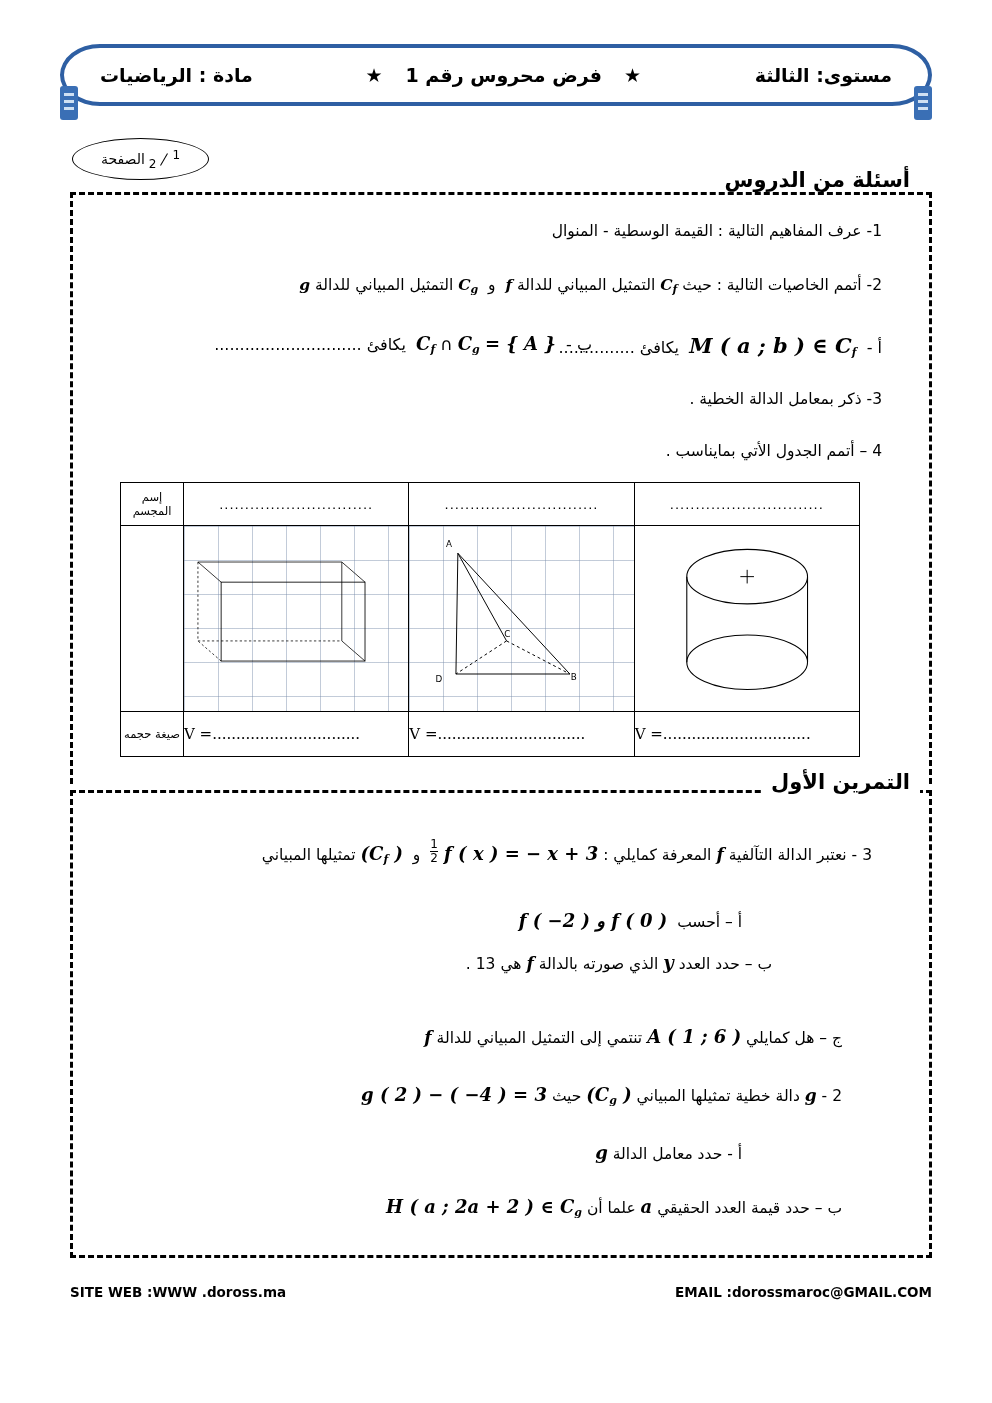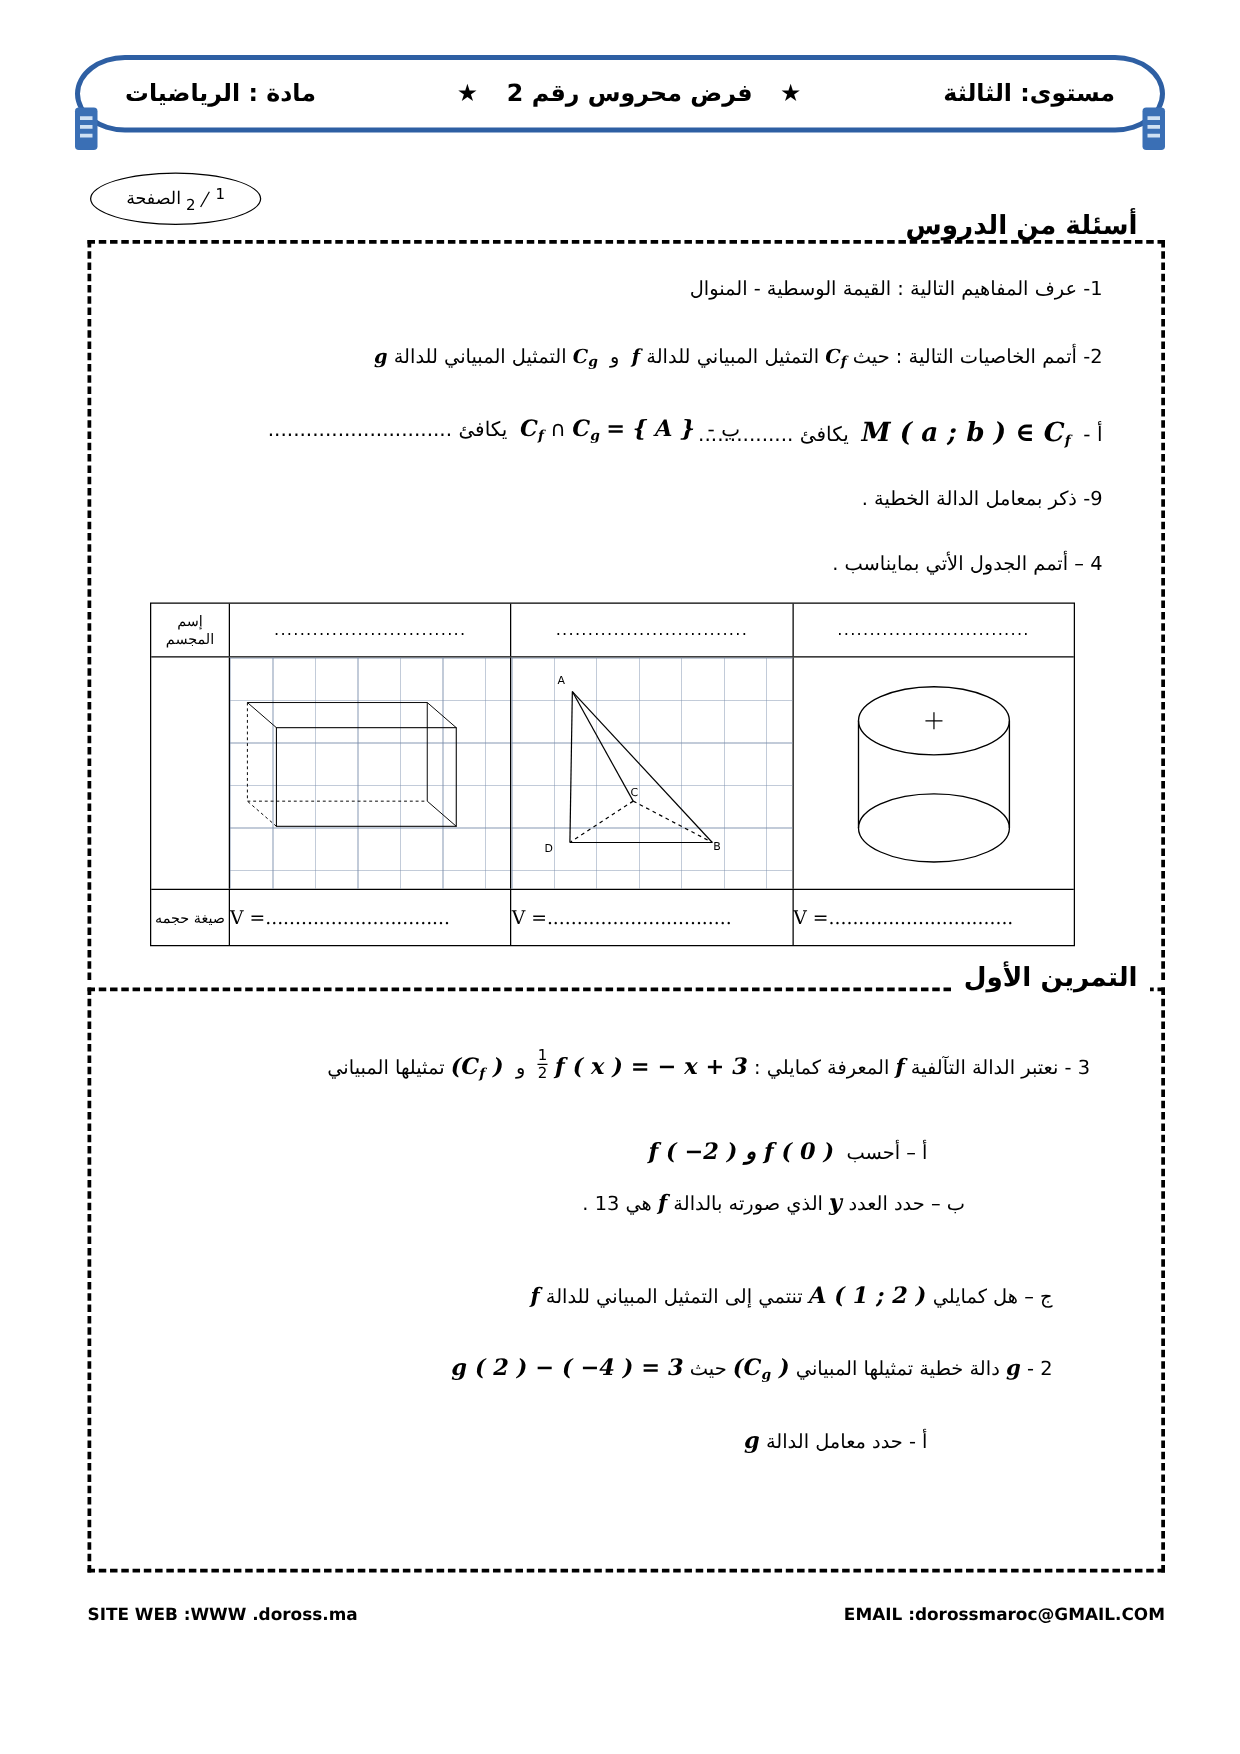--- a/index.html
+++ b/index.html
@@ -117,21 +117,21 @@
 <body>
 
 <div class="page">
 
   <div class="header-band">
     <div class="header-oval"></div>
     <div class="header-inner">
       <span>مستوى: الثالثة</span>
       <span class="header-mid">
         <span class="star">★</span>
-        <span>فرض محروس رقم  2</span>
+        <span>فرض محروس رقم  1</span>
         <span class="star">★</span>
       </span>
       <span>مادة : الرياضيات</span>
     </div>
   </div>
   <div class="clip l"></div>
   <div class="clip r"></div>
 
   <div class="page-oval">
     <span class="frac">
@@ -166,21 +166,21 @@
   <div class="line" style="right:400px;top:333px;font-size:16px;">
     <span>ب -</span>&nbsp;
     <span class="ital" style="font-size:18px;">C</span><span class="sub ital">f</span>
     <span style="font-size:17px;">∩</span>
     <span class="ital" style="font-size:18px;">C</span><span class="sub ital">g</span>
     <span class="ital" style="font-size:18px;">= { A }</span>
     &nbsp;<span>يكافئ</span>
     <span class="dots">.............................</span>
   </div>
 
-  <div class="line" style="right:110px;top:390px;">9-  ذكر بمعامل الدالة  الخطية .</div>
+  <div class="line" style="right:110px;top:390px;">3-  ذكر بمعامل الدالة  الخطية .</div>
   <div class="line" style="right:110px;top:442px;">4 – أتمم الجدول  الأتي بمايناسب .</div>
 
   <div class="tbl">
     <div class="rowhead">
       <div class="cell c-wide">
           <span class="dots">..............................</span>
         </div>
       <div class="cell c-wide">
           <span class="dots">..............................</span>
         </div>
@@ -272,38 +272,44 @@
   <div class="line" style="right:220px;top:952px;text-align:right;">
     <span>ب – حدد العدد</span>
     <span class="ital" style="font-size:18px;">y</span>
     <span>الذي صورته بالدالة</span>
     <span class="ital" style="font-size:17px;">f</span>
     <span>هي  13 .</span>
   </div>
 
   <div class="line" style="right:150px;top:1026px;">
     <span>ج – هل كمايلي</span>
-    <span class="ital" style="font-size:18px;">A ( 1 ; 2 )</span>
+    <span class="ital" style="font-size:18px;">A ( 1 ; 6 )</span>
     <span>تنتمي إلى التمثيل المبياني للدالة</span>
     <span class="ital" style="font-size:17px;">f</span>
   </div>
 
   <div class="line" style="right:150px;top:1084px;">
     <span>2 -</span>
     <span class="ital" style="font-size:17px;">g</span>
     <span>دالة  خطية تمثيلها المبياني</span>
     <span class="ital" style="font-size:18px;">( C</span><span class="sub ital">g</span><span class="ital" style="font-size:18px;">)</span>
     <span>حيث</span>
     <span class="ital" style="font-size:18px;">g ( 2 ) − ( −4 ) = 3</span>
   </div>
 
   <div class="line" style="right:250px;top:1142px;">
     <span>أ - حدد معامل الدالة</span>
     <span class="ital" style="font-size:18px;">g</span>
   </div>
 
+  <div class="line" style="right:150px;top:1196px;">
+    <span>ب – حدد قيمة العدد الحقيقي</span>
+    <span class="ital" style="font-size:18px;">a</span>
+    <span>علما أن</span>
+    <span class="ital" style="font-size:18px;">H ( a ; 2a + 2 ) ∈ C</span><span class="sub ital">g</span>
+  </div>
 
   <div class="footer">
     <span>SITE WEB :WWW .doross.ma</span>
     <span>EMAIL :dorossmaroc@GMAIL.COM</span>
   </div>
 
 </div>
 
 </body></html>

